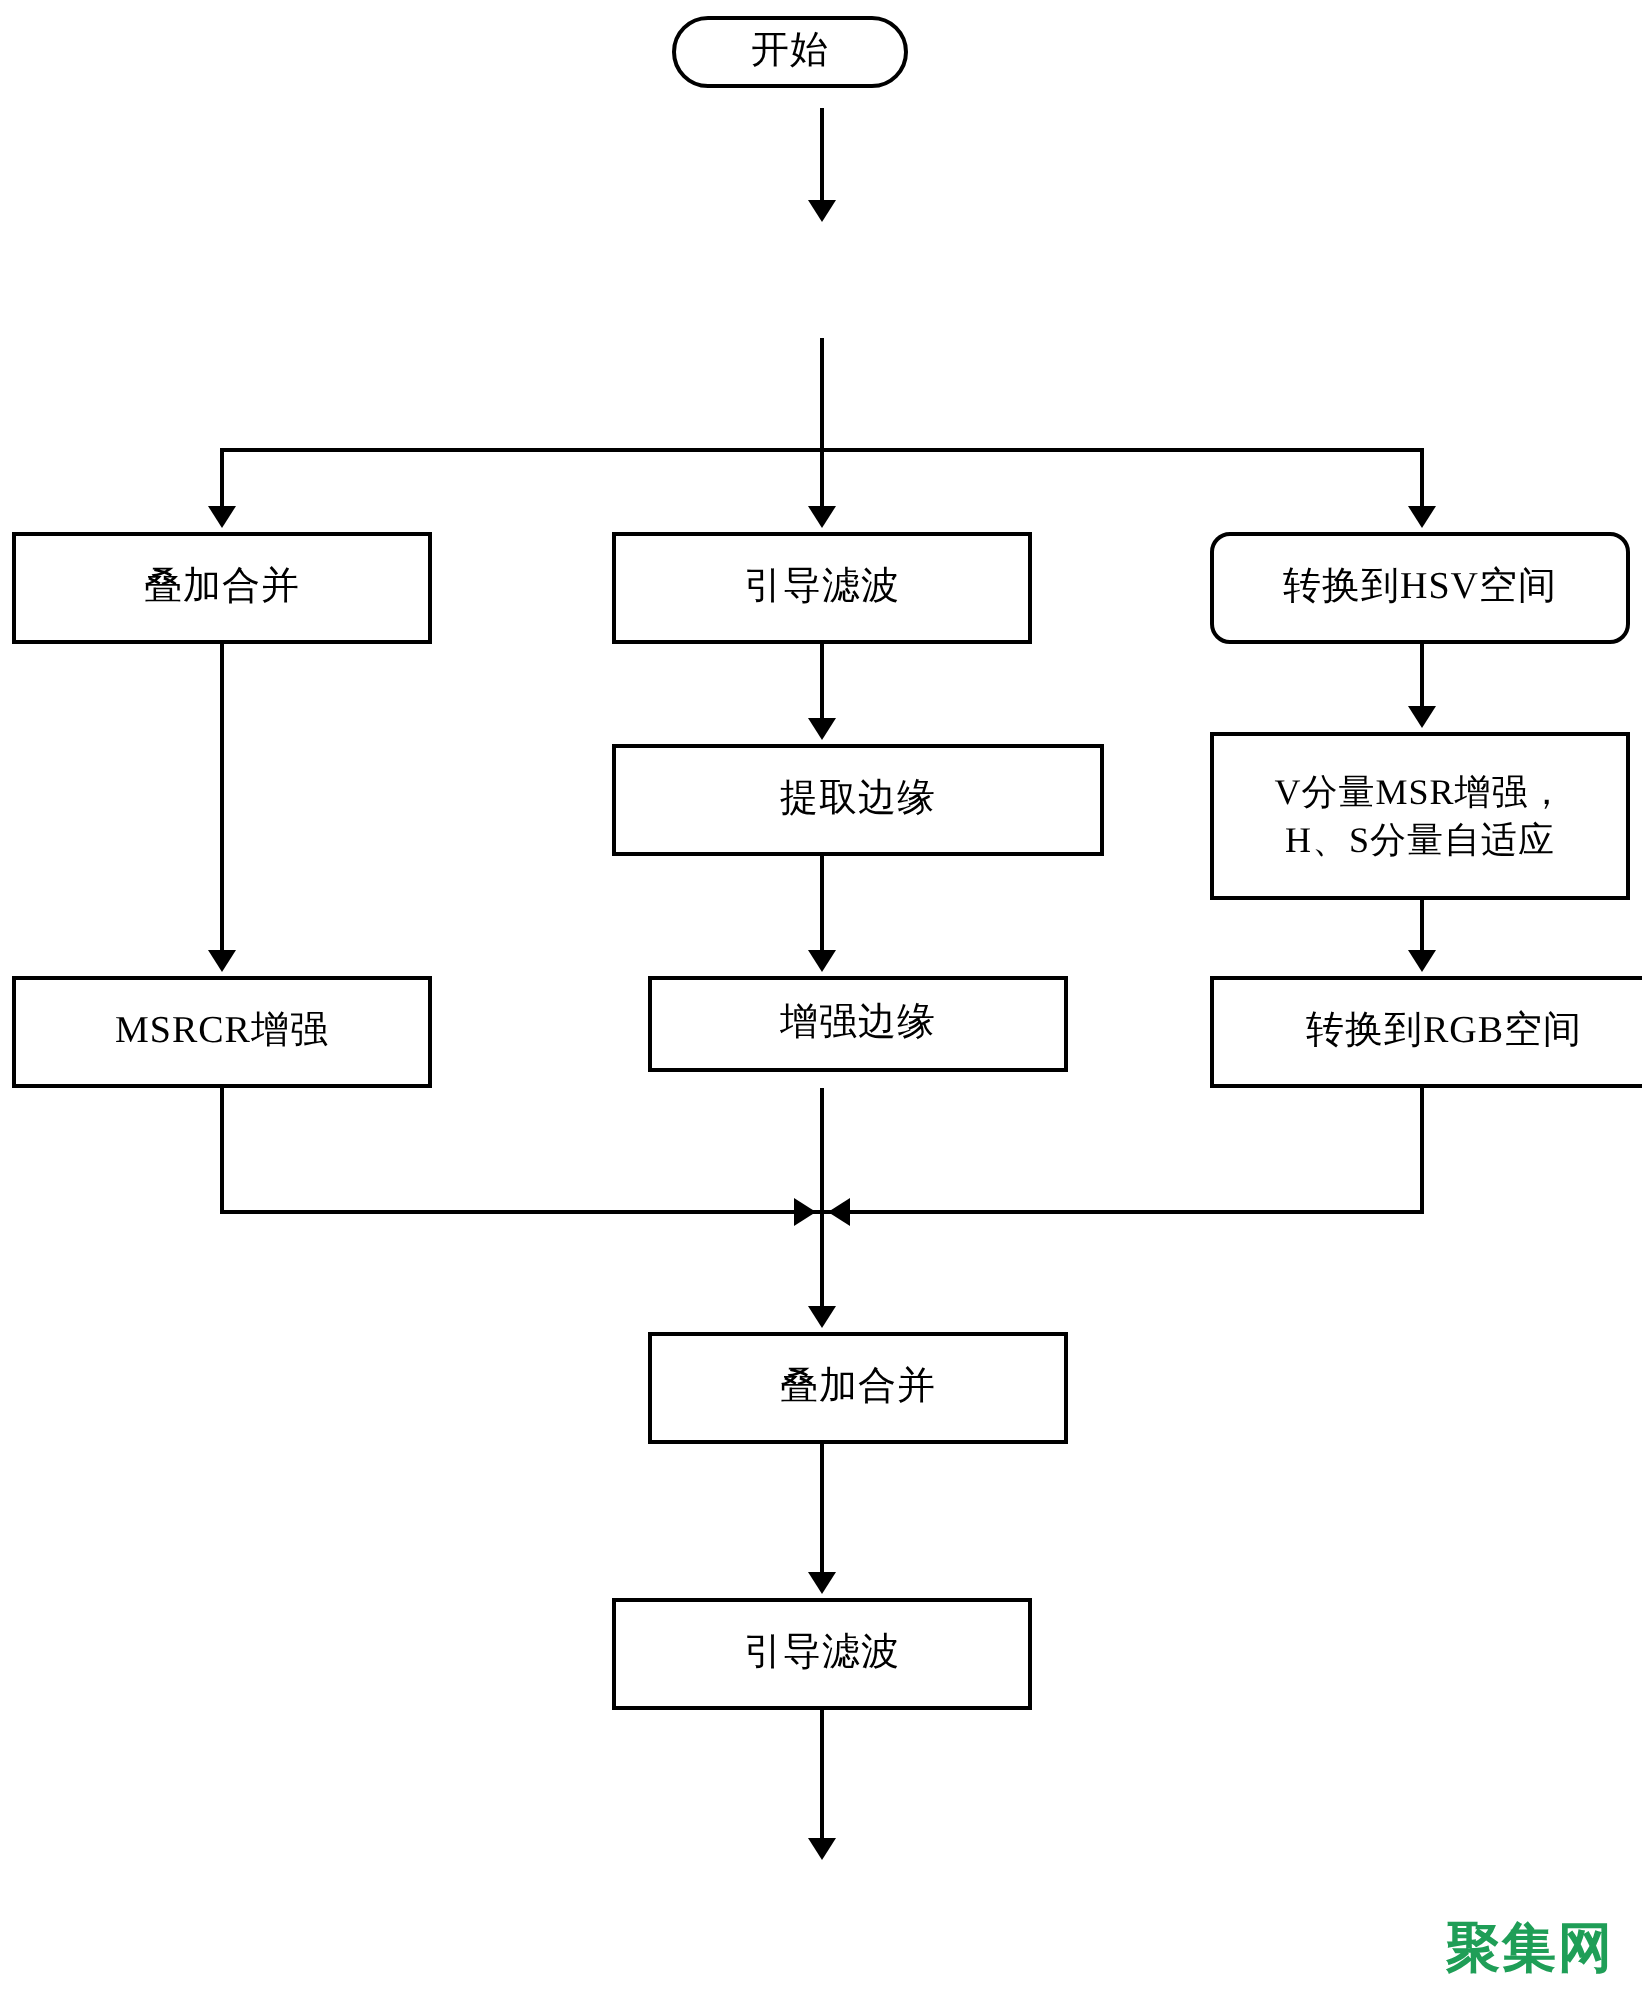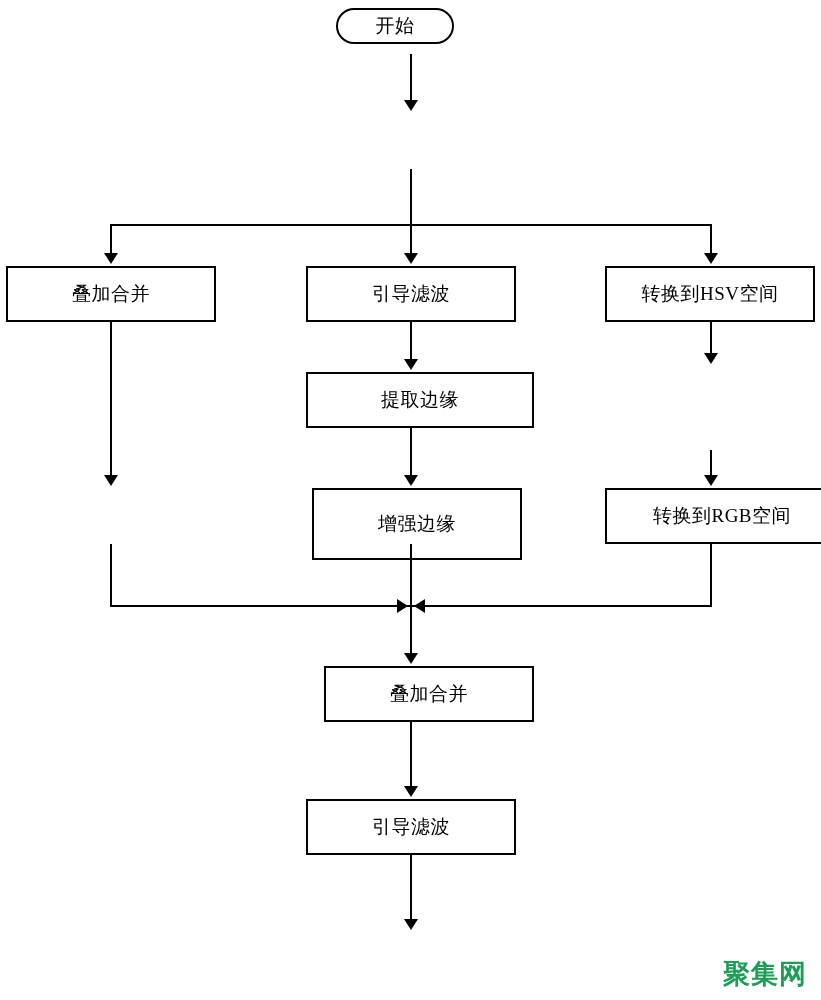--- a/index.html
+++ b/index.html
@@ -86,31 +86,38 @@
 
 
   <div class="node" style="left:6px; top:266px; width:210px; height:56px;">
     <span class="label">叠加合并</span>
   </div>
 
   <div class="node" style="left:306px; top:266px; width:210px; height:56px;">
     <span class="label">引导滤波</span>
   </div>
 
-  <div class="node" style="left:605px; top:266px; width:210px; height:56px;">
+  <div class="node" style="left:605px; top:266px; width:210px; height:56px;border-radius:10px;">
     <span class="label">转换到HSV空间</span>
   </div>
 
-  <div class="node" style="left:306px; top:372px; width:228px; height:56px;font-family:Liberation Serif, serif;">
+  <div class="node" style="left:306px; top:372px; width:246px; height:56px;font-family:Liberation Serif, serif;">
     <span class="label">提取边缘</span>
   </div>
 
+  <div class="node" style="left:605px; top:366px; width:210px; height:84px; font-size:18px;">
+    <span class="label">V分量MSR增强，
+H、S分量自适应</span>
+  </div>
 
+  <div class="node" style="left:6px; top:488px; width:210px; height:56px;">
+    <span class="label">MSRCR增强</span>
+  </div>
 
-  <div class="node" style="left:312px; top:488px; width:210px; height:72px;">
+  <div class="node" style="left:324px; top:488px; width:210px; height:48px;">
     <span class="label">增强边缘</span>
   </div>
 
   <div class="node" style="left:605px; top:488px; width:234px; height:56px;">
     <span class="label">转换到RGB空间</span>
   </div>
 
   <div class="node" style="left:324px; top:666px; width:210px; height:56px;">
     <span class="label">叠加合并</span>
   </div>

